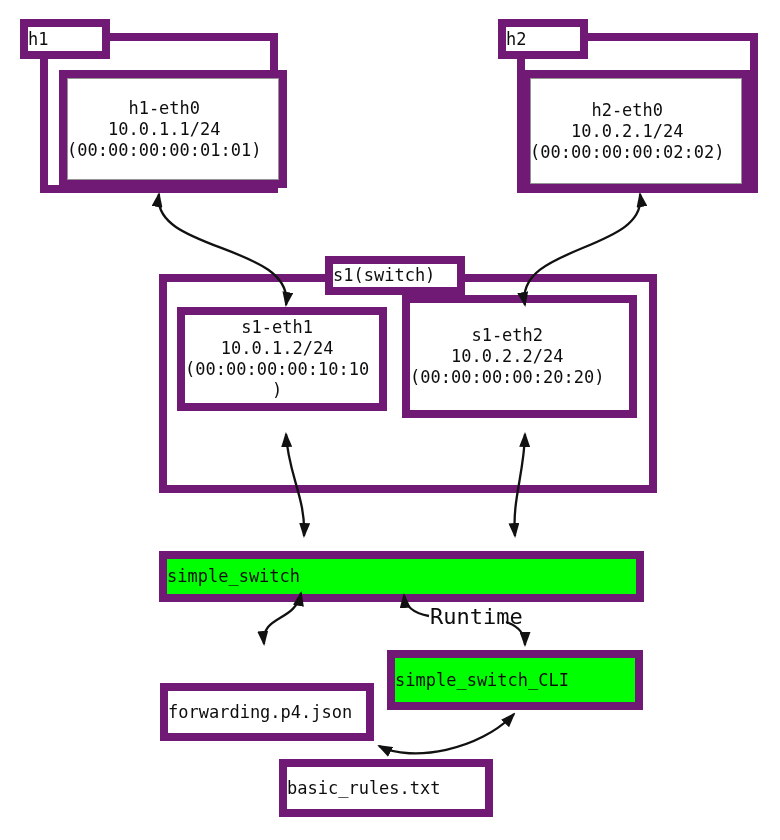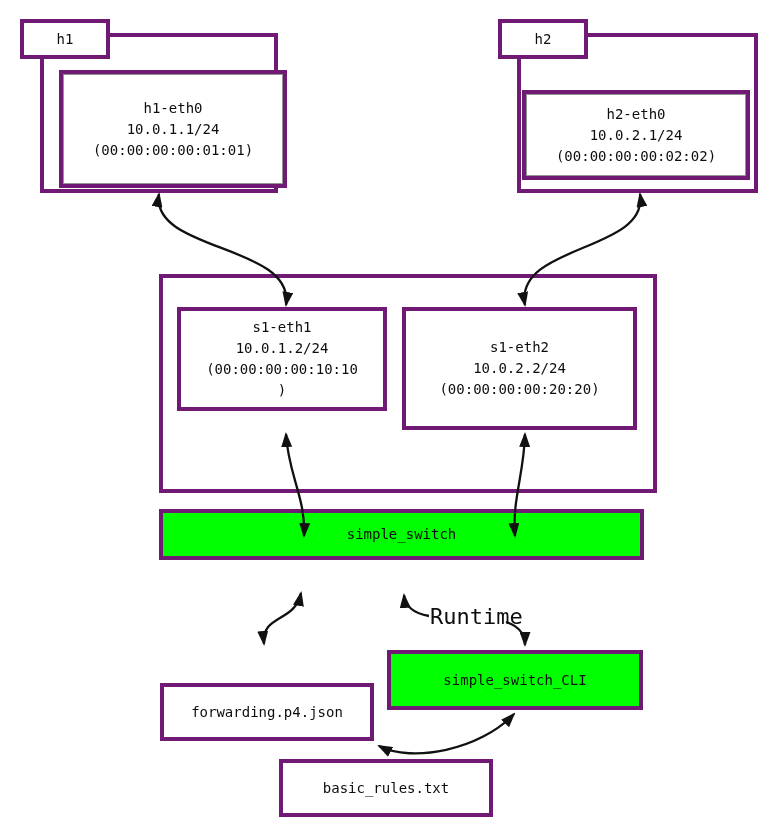--- a/index.html
+++ b/index.html
@@ -9,28 +9,27 @@
     -webkit-font-smoothing:antialiased;
   }
   #diagram{
     position:relative;
     width:780px;height:840px;
     background:#ffffff;
     overflow:hidden;
   }
   .box{
     position:absolute;
-    border:4px solid #701a75;
+    border:8px solid #701a75;
     background:#ffffff;
     box-sizing:border-box;
     display:flex;
     align-items:center;
-    justify-content:center;
     text-align:center;
-    font-size:14px;
+    font-size:17px;
     line-height:21px;
   }
   .container{z-index:1;background:transparent;}
   .node{z-index:2;}
   .double{box-shadow:inset 0 0 0 1px #949494;}
   .tab{z-index:3;background:#ffffff;}
   .namelabel{z-index:3;background:#ffffff;}
   .pre{white-space:pre-line;}
   .fill-bind{}
   #arrows{
@@ -61,40 +60,43 @@
   <div class="box node double pre" style="left:45px;top:70px;width:228px;height:118px;margin-left:14px;">
     <span data-bind="hosts.0.iface_label">h1-eth0
 10.0.1.1/24
 (00:00:00:00:01:01)</span>
   </div>
 
   <div class="box container" style="left:517px;top:33px;width:241px;height:160px;"></div>
   <div class="box tab" style="left:498px;top:19px;width:90px;height:40px;">
     <span data-bind="hosts.1.name">h2</span>
   </div>
-  <div class="box node double pre" style="left:522px;top:70px;width:228px;height:90px;margin-top:20px;">
+  <div class="box node double pre" style="left:522px;top:70px;width:228px;height:122px;">
     <span data-bind="hosts.1.iface_label">h2-eth0
 10.0.2.1/24
 (00:00:00:00:02:02)</span>
   </div>
 
   <div class="box container" style="left:159px;top:274px;width:498px;height:219px;"></div>
+  <div class="box namelabel" style="left:325px;top:256px;width:140px;height:39px;">
+    <span data-bind="switch.label">s1(switch)</span>
+  </div>
   <div class="box node pre" style="left:177px;top:307px;width:210px;height:104px;">
     <span data-bind="switch.ifaces.0">s1-eth1
 10.0.1.2/24
 (00:00:00:00:10:10
 )</span>
   </div>
-  <div class="box node pre" style="left:402px;top:307px;width:235px;height:123px;">
+  <div class="box node pre" style="left:402px;top:295px;width:235px;height:123px;">
     <span data-bind="switch.ifaces.1">s1-eth2
 10.0.2.2/24
 (00:00:00:00:20:20)</span>
   </div>
 
-  <div class="box node fill-bind" style="left: 159px; top: 509px; width: 485px; height: 51px; background-color: rgb(0, 255, 0);" data-bind-style="backgroundColor:colors.process_fill">
+  <div class="box node fill-bind" style="left: 159px; top: 551px; width: 485px; height: 51px; background-color: rgb(0, 255, 0);" data-bind-style="backgroundColor:colors.process_fill">
     <span data-bind="process.label">simple_switch</span>
   </div>
 
   <div class="box node" style="left:160px;top:651px;width:214px;height:58px;margin-top:32px;">
     <span data-bind="files.p4json.label">forwarding.p4.json</span>
   </div>
   <div class="box node" style="left:279px;top:759px;width:214px;height:58px;">
     <span data-bind="files.rules.label">basic_rules.txt</span>
   </div>
   <div class="box node fill-bind" style="left: 387px; top: 650px; width: 256px; height: 60px; background-color: rgb(0, 255, 0);" data-bind-style="backgroundColor:colors.process_fill">

